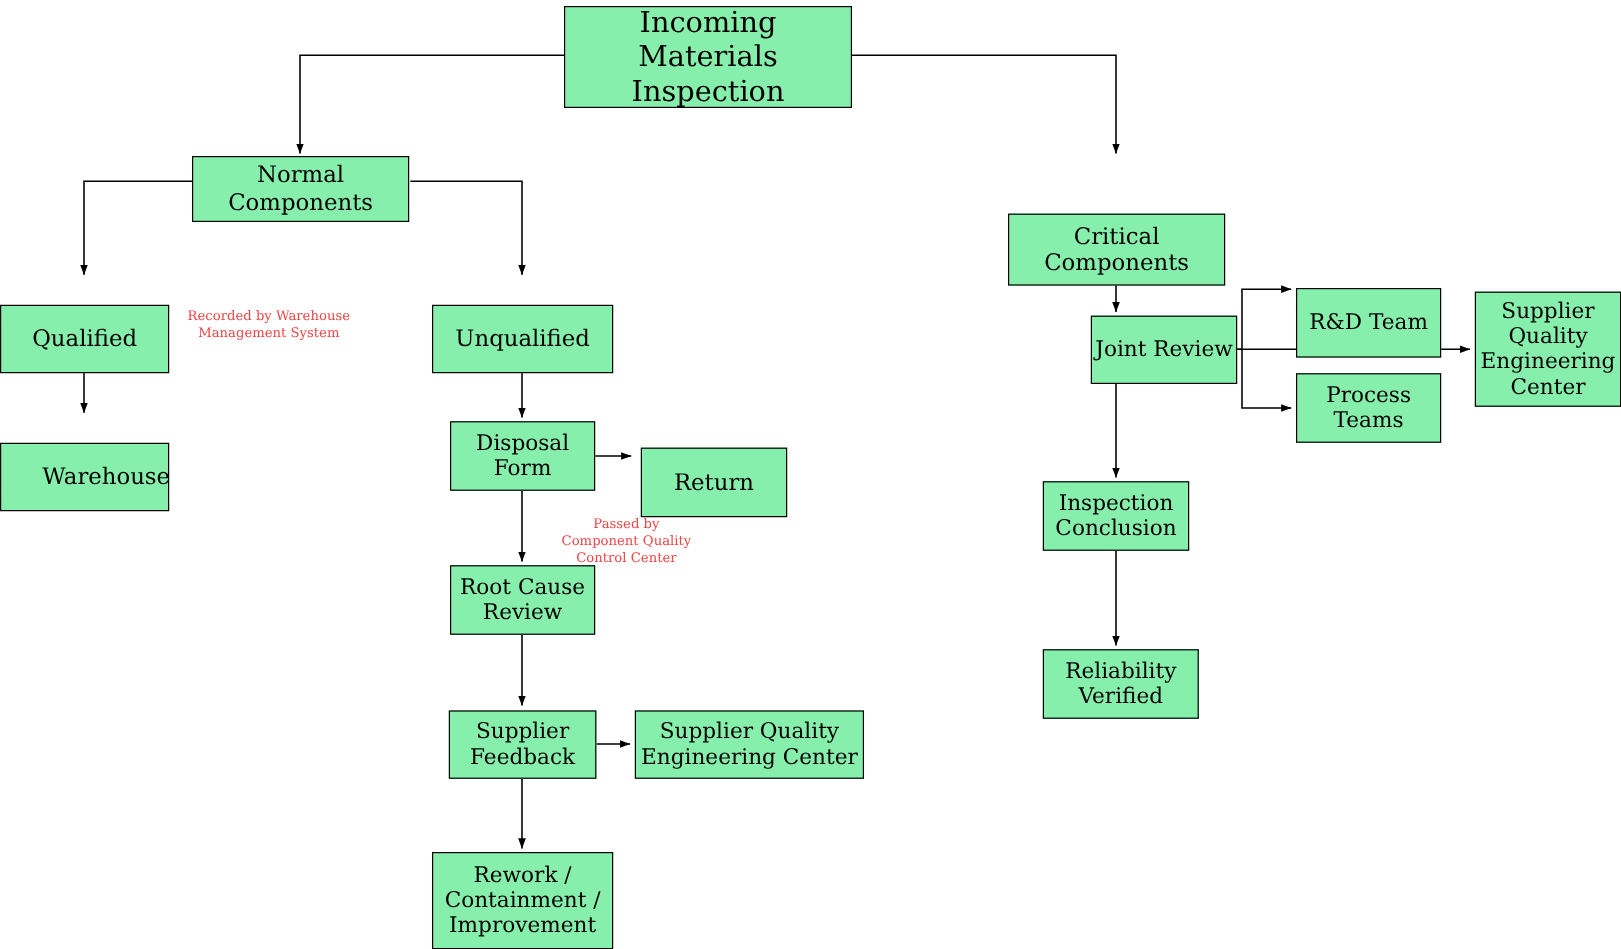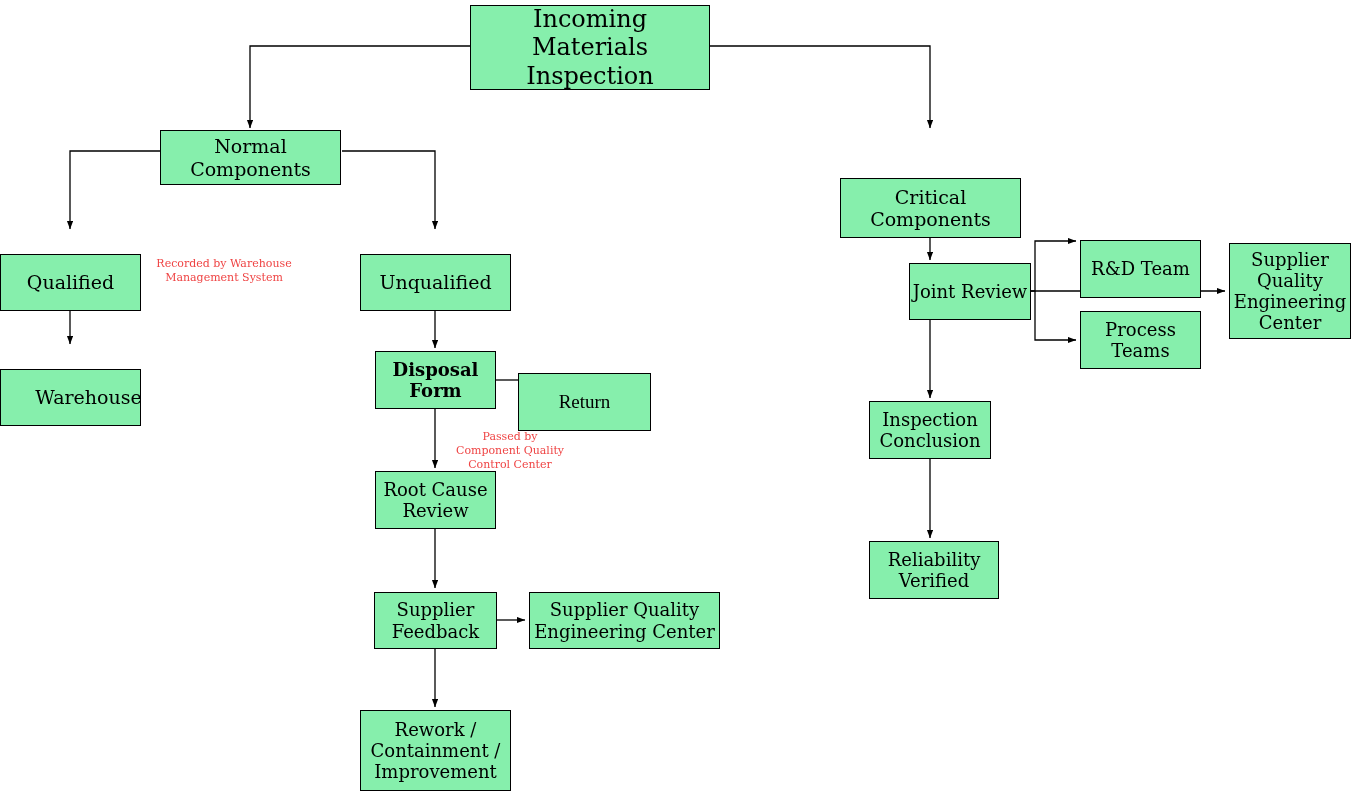--- a/index.html
+++ b/index.html
@@ -134,26 +134,26 @@
   </div>
 
   <div class="node lvl2" style="left:360px; top:232px; width:151px; height:57px;">
     <span>Unqualified</span>
   </div>
 
   <div class="node lvl2" style="left:0px; top:347px; width:141px; height:57px;padding-left:36px;">
     <span>Warehouse</span>
   </div>
 
-  <div class="node small" style="left:375px; top:351px; width:121px; height:58px;font-weight:bold;">
+  <div class="node small" style="left:375px; top:351px; width:121px; height:58px;">
     <span>Disposal
 Form</span>
   </div>
 
-  <div class="node lvl2" style="left:518px; top:351px; width:133px; height:58px;font-family:Liberation Serif, serif;">
+  <div class="node lvl2" style="left:534px; top:351px; width:122px; height:58px;">
     <span>Return</span>
   </div>
 
   <div class="node small" style="left:375px; top:471px; width:121px; height:58px;">
     <span>Root Cause
 Review</span>
   </div>
 
   <div class="node small" style="left:374px; top:592px; width:123px; height:57px;">
     <span>Supplier
@@ -199,19 +199,19 @@
   <div class="node small" style="left:869px; top:541px; width:130px; height:58px;">
     <span>Reliability
 Verified</span>
   </div>
 
   <div class="edge-label" style="left:134px; top:243px; width:180px;">
     <span>Recorded by Warehouse
 Management System</span>
   </div>
 
-  <div class="edge-label" style="left:420px; top:416px; width:180px;">
+  <div class="edge-label" style="left:432px; top:416px; width:180px;">
     <span>Passed by
 Component Quality
 Control Center</span>
   </div>
 
 </div>
 
 </body></html>

